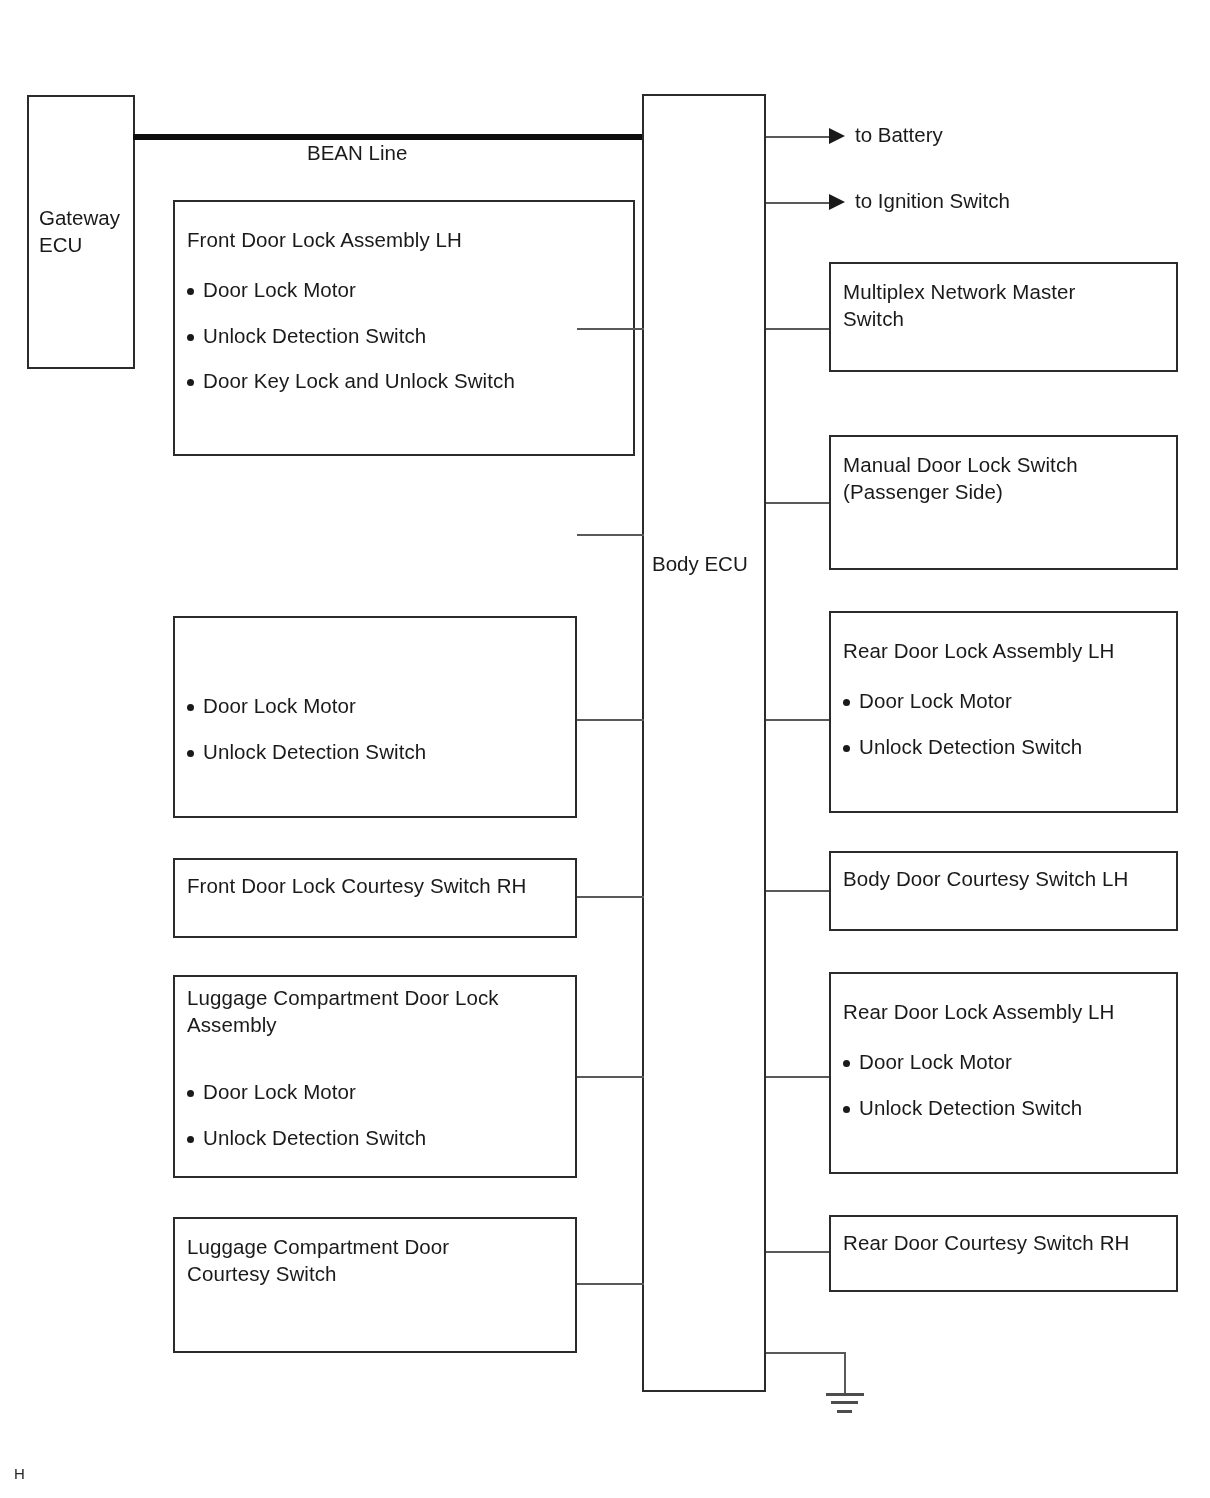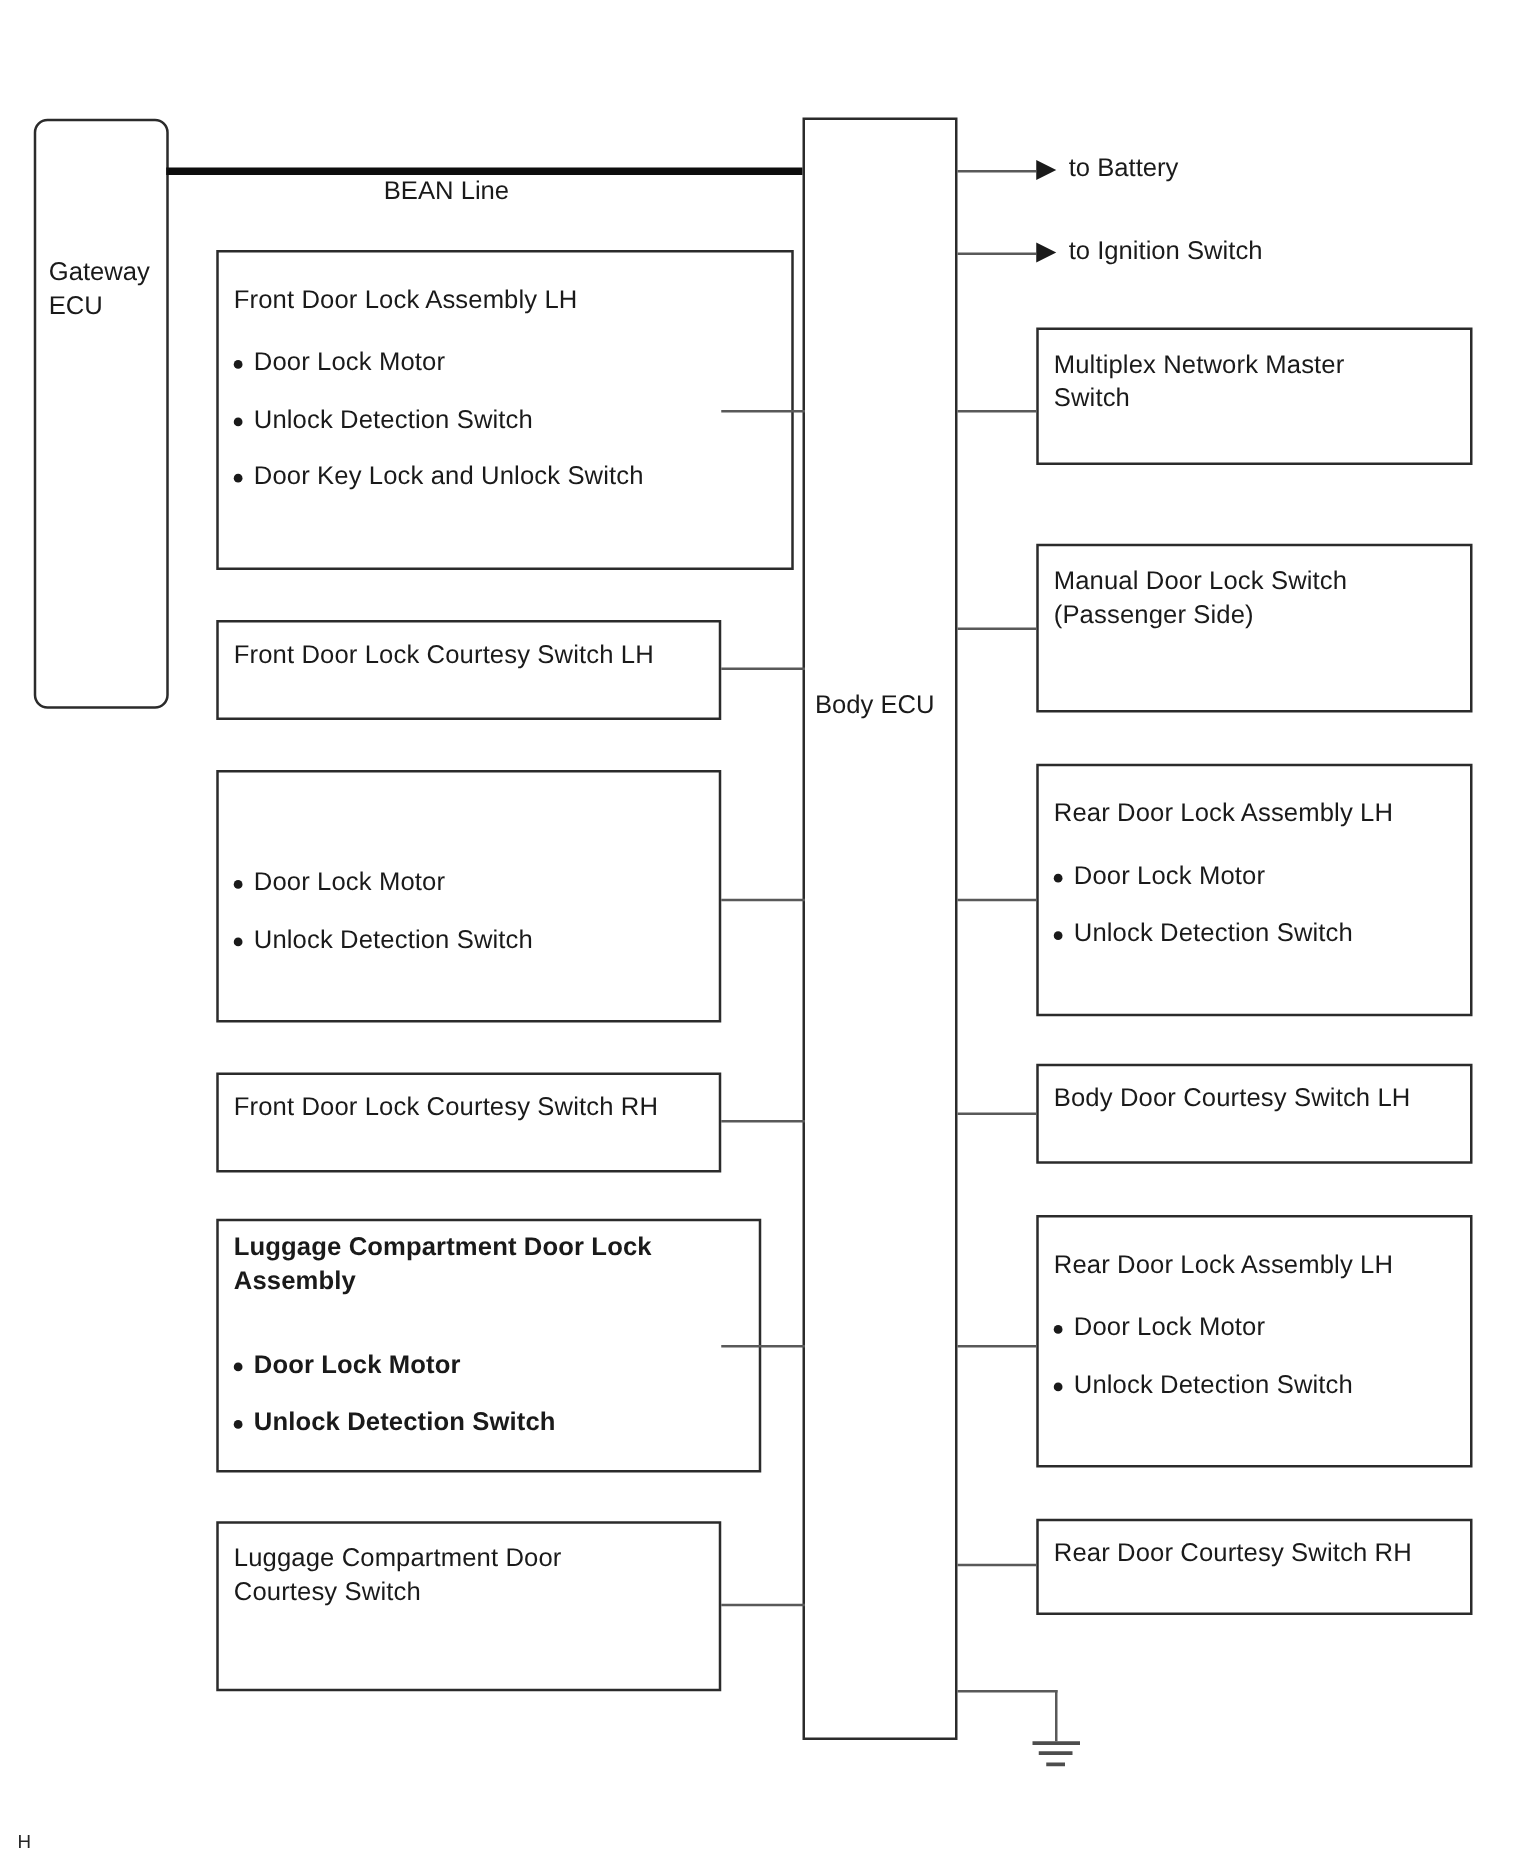--- a/index.html
+++ b/index.html
@@ -125,21 +125,21 @@
     position: absolute;
     font-size: 15px;
     color: #262626;
   }
 </style>
 </head>
 <body>
 
 <div id="diagram-root">
 
-  <div class="node" style="left:27px; top:95px; width:108px; height:472px;border-radius:11px;">
+  <div class="node" style="left:27px; top:95px; width:108px; height:274px;">
     <div class="ecu-label" style="left:10px; top:108px;">Gateway
 ECU</div>
   </div>
 
   <div class="bean-line" style="left:133px; top:134px; width:512px;"></div>
   <div class="bean-caption" style="left:307px; top:141px;">BEAN Line</div>
 
   <div class="node" style="left:642px; top:94px; width:124px; height:1298px;">
     <div class="ecu-label" style="left:8px; top:455px;">Body ECU</div>
   </div>
@@ -155,39 +155,36 @@
   <div class="node" style="left:173px; top:200px; width:462px; height:256px;">
     <div class="title" style="top:24px;">Front Door Lock Assembly LH</div>
     <ul class="bullets" style="top:78px;">
       <li>Door Lock Motor</li>
       <li>Unlock Detection Switch</li>
       <li>Door Key Lock and Unlock Switch</li>
     </ul>
   </div>
   <div class="wire-h" style="left:577px; top:328px; width:67px;"></div>
 
-  <div class="node" style="left:173px; top:496px; width:404px; height:80px;">
-    <div class="title" style="top:12px;">Front Door Lock Courtesy Switch LH</div>
-  </div>
   <div class="wire-h" style="left:577px; top:534px; width:67px;"></div>
 
   <div class="node" style="left:173px; top:616px; width:404px; height:202px;">
     <ul class="bullets" style="top:78px;">
       <li>Door Lock Motor</li>
       <li>Unlock Detection Switch</li>
     </ul>
   </div>
   <div class="wire-h" style="left:577px; top:719px; width:67px;"></div>
 
   <div class="node" style="left:173px; top:858px; width:404px; height:80px;">
     <div class="title" style="top:12px;">Front Door Lock Courtesy Switch RH</div>
   </div>
   <div class="wire-h" style="left:577px; top:896px; width:67px;"></div>
 
-  <div class="node" style="left:173px; top:975px; width:436px; height:203px;font-weight:bold;">
+  <div class="node" style="left:173px; top:975px; width:404px; height:203px;">
     <div class="title" style="top:7px;">Luggage Compartment Door Lock
 Assembly</div>
     <ul class="bullets" style="top:105px;">
       <li>Door Lock Motor</li>
       <li>Unlock Detection Switch</li>
     </ul>
   </div>
   <div class="wire-h" style="left:577px; top:1076px; width:67px;"></div>
 
   <div class="node" style="left:173px; top:1217px; width:404px; height:136px;">

